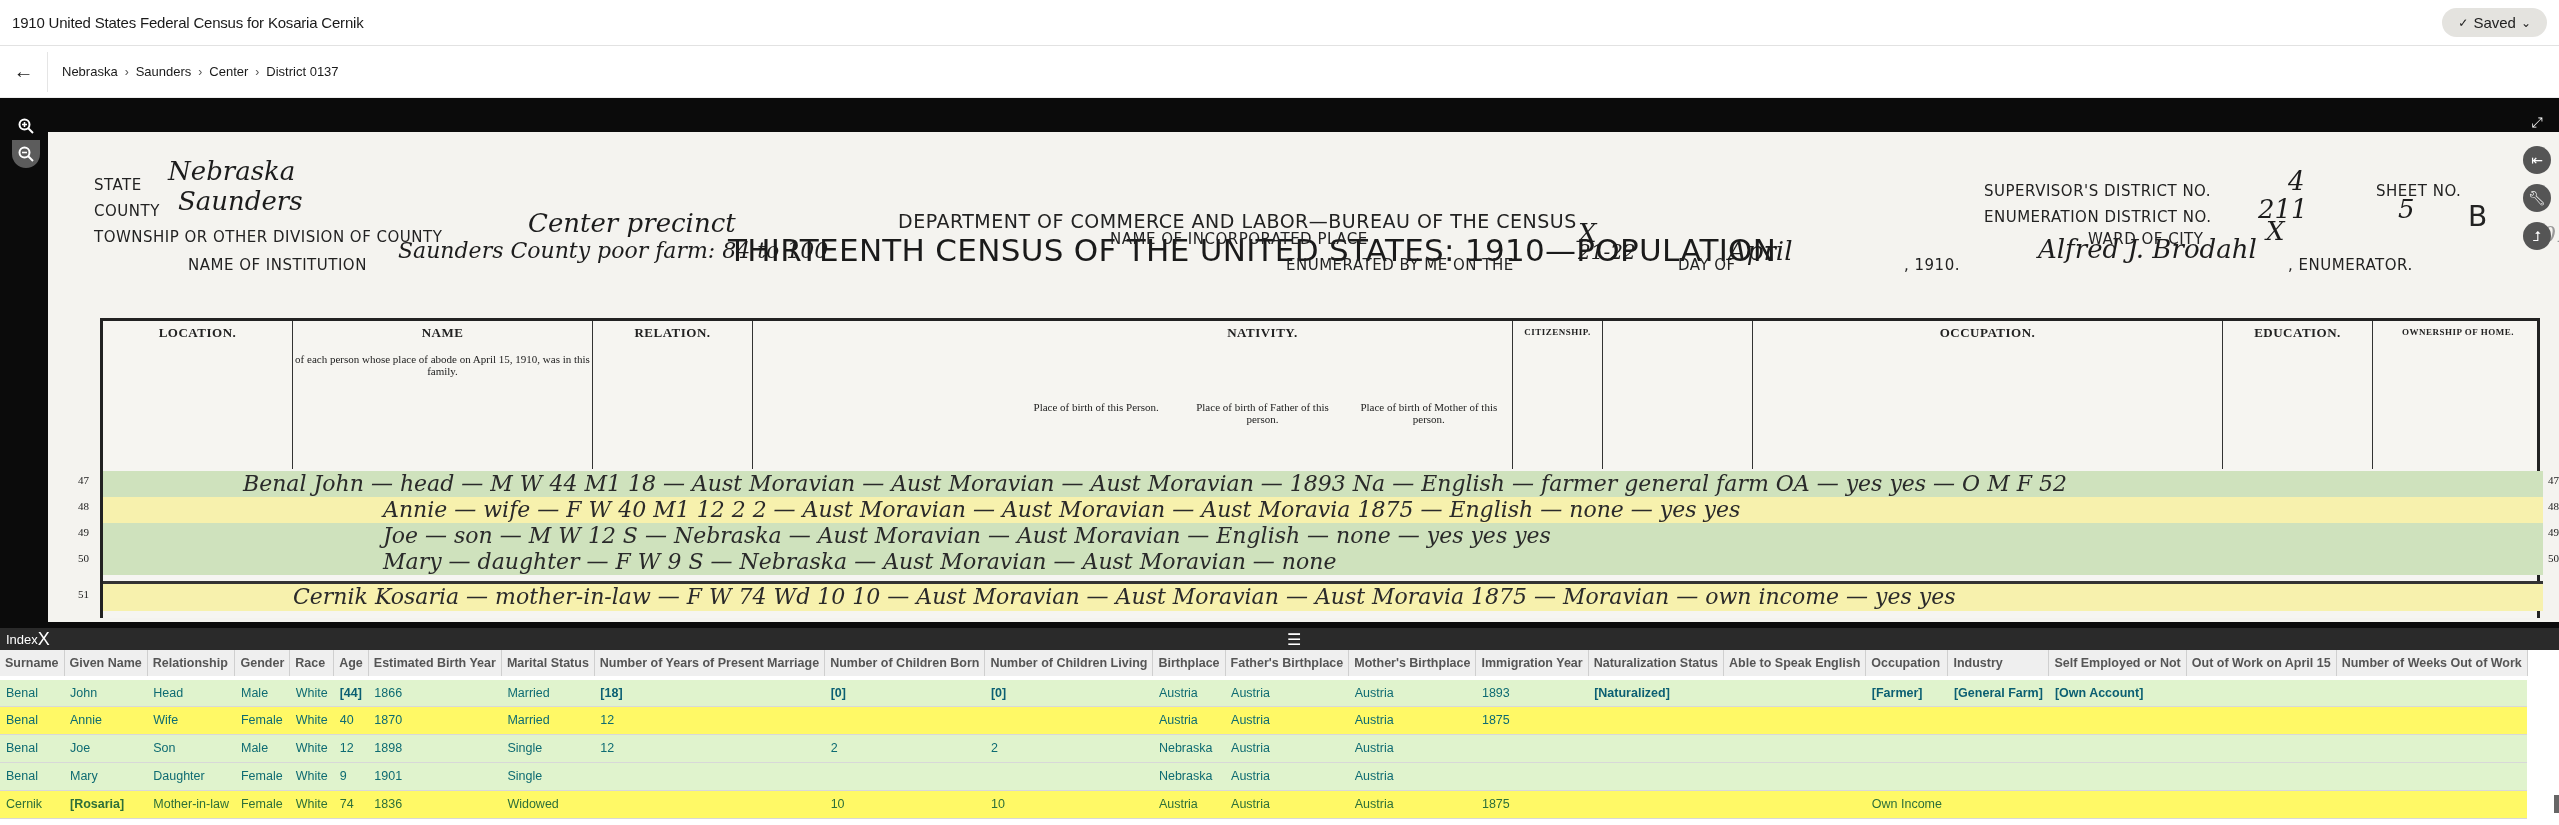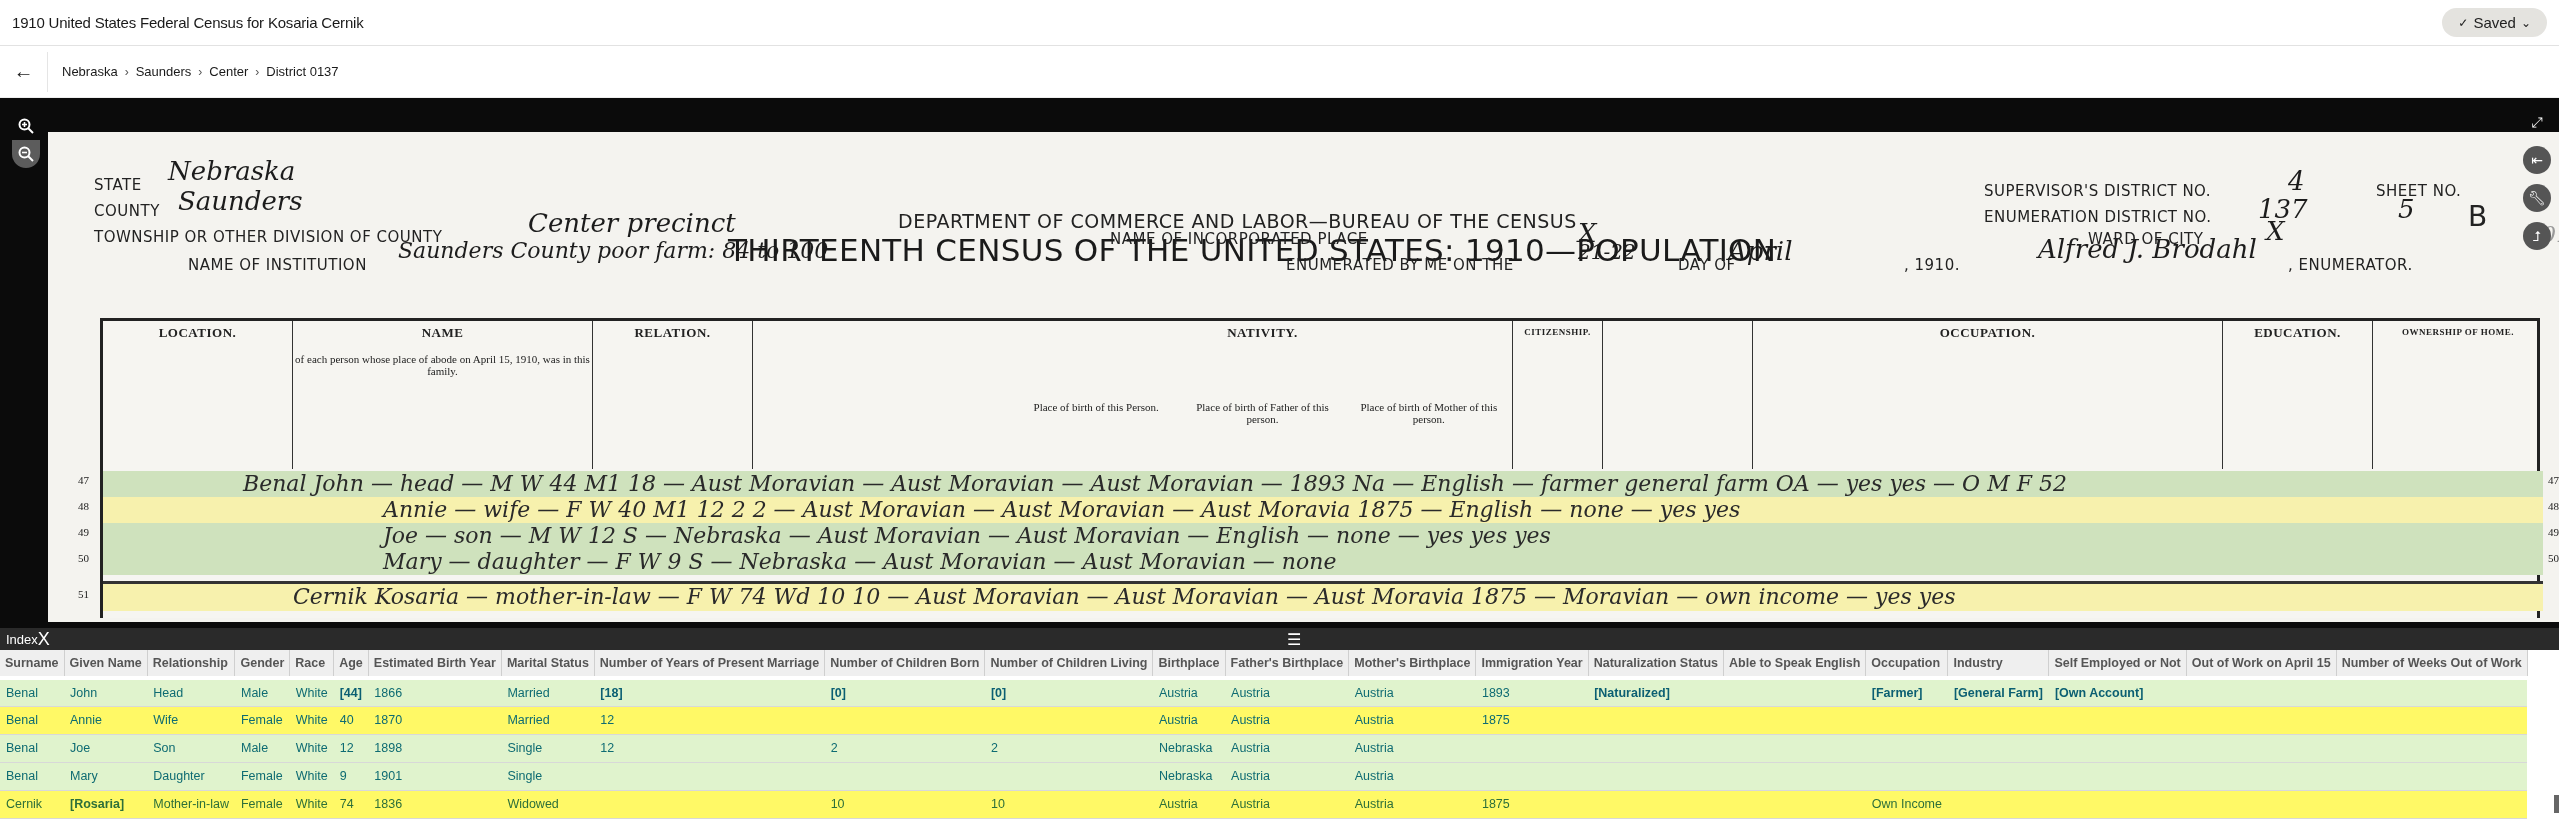--- a/index.html
+++ b/index.html
@@ -137,21 +137,21 @@
     <span class="hand" style="left:1530px;top:108px;font-size:20px">21-22</span>
     <span class="form-label" style="left:1630px;top:124px">DAY OF</span>
     <span class="hand" style="left:1680px;top:104px">April</span>
     <span class="form-label" style="left:1856px;top:124px">, 1910.</span>
     <span class="hand" style="left:1990px;top:102px">Alfred J. Brodahl</span>
     <span class="form-label" style="left:2240px;top:124px">, ENUMERATOR.</span>
 
     <span class="form-label" style="left:1936px;top:50px">SUPERVISOR'S DISTRICT NO.</span>
     <span class="hand" style="left:2240px;top:34px">4</span>
     <span class="form-label" style="left:1936px;top:76px">ENUMERATION DISTRICT NO.</span>
-    <span class="hand" style="left:2210px;top:62px">137</span>
+    <span class="hand" style="left:2210px;top:62px">211</span>
     <span class="form-label" style="left:2328px;top:50px">SHEET NO.</span>
     <span class="hand" style="left:2350px;top:62px">5</span>
     <span class="form-label" style="left:2420px;top:68px;font-size:28px">B</span>
     <span class="form-label" style="left:2040px;top:98px">WARD OF CITY</span>
     <span class="hand" style="left:2218px;top:84px">X</span>
     <span class="hand" style="left:2480px;top:90px;color:#999;font-size:22px">4011</span>
 
     <div class="grid">
       <div class="colhead" style="left:0;width:190px"><b>LOCATION.</b></div>
       <div class="colhead" style="left:190px;width:300px"><b>NAME</b><br><br><span>of each person whose place of abode on April 15, 1910, was in this family.</span></div>

